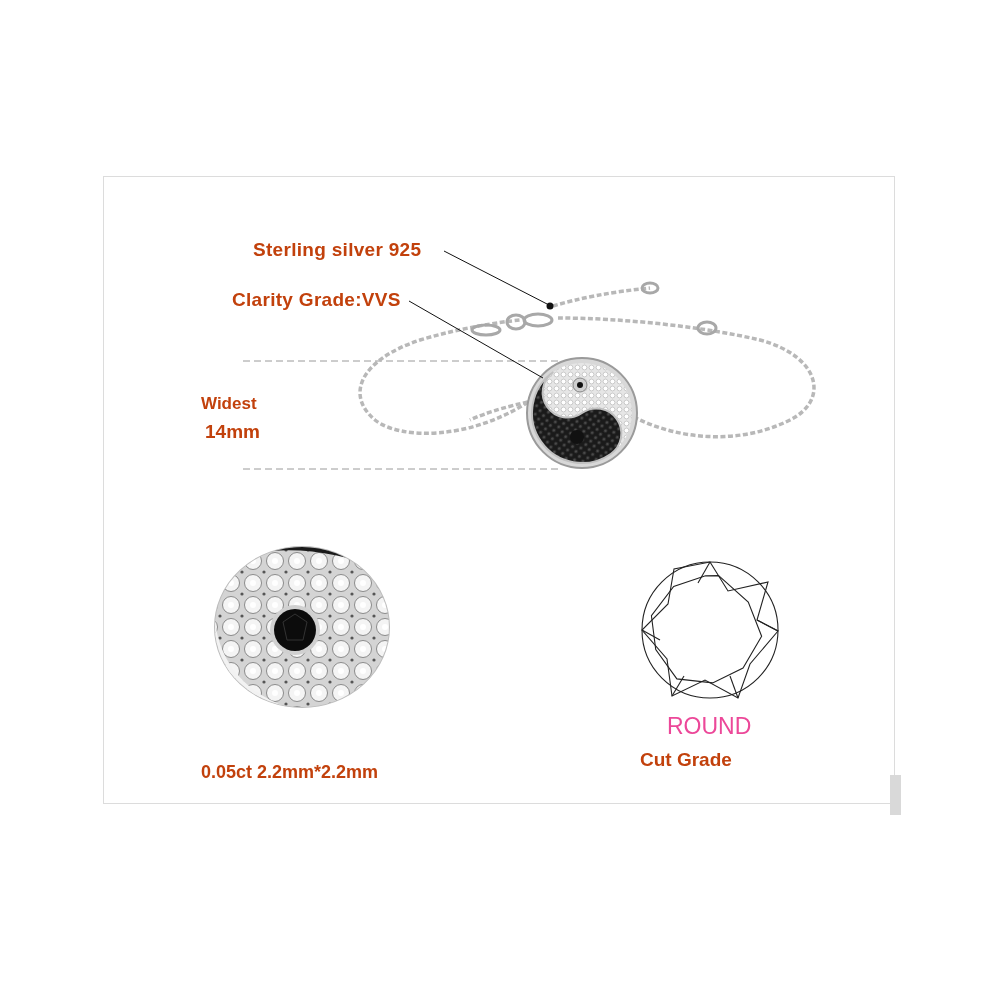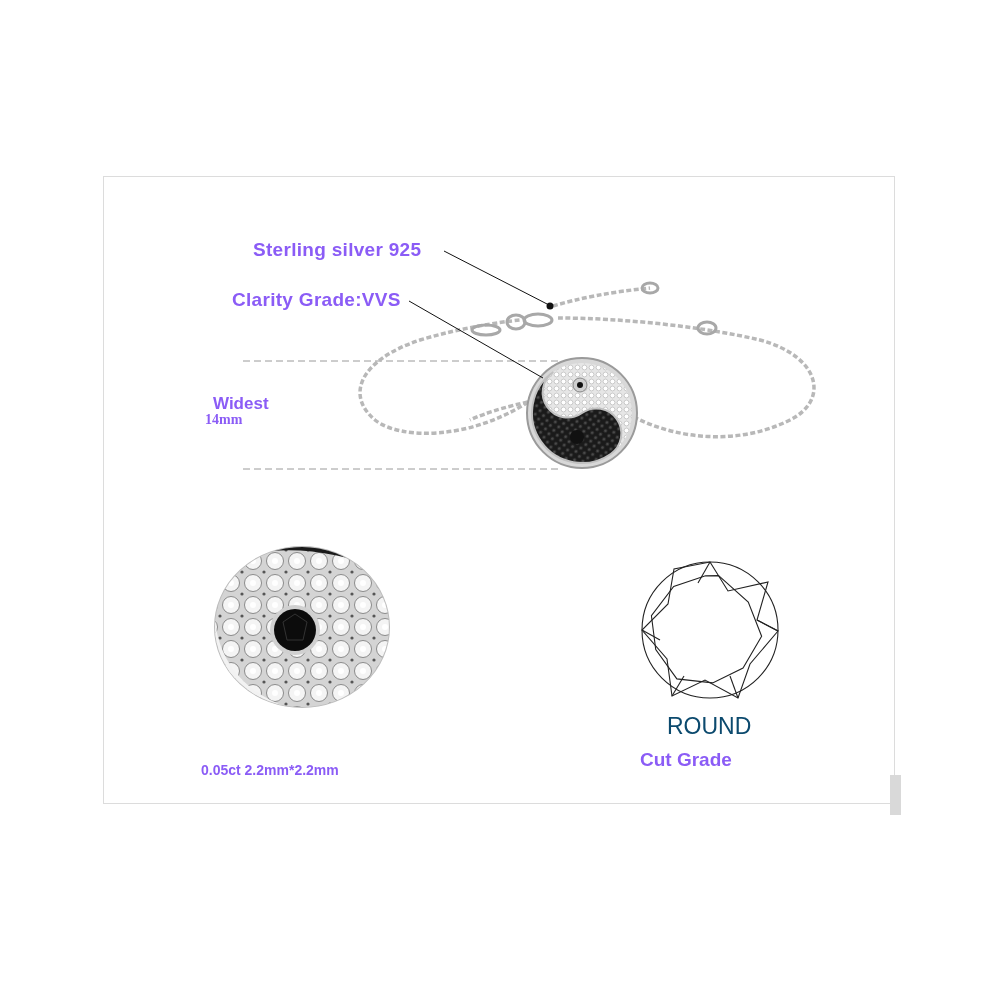--- a/index.html
+++ b/index.html
@@ -1,27 +1,27 @@
 <!DOCTYPE html>
 <html><head>
 <meta charset="utf-8">
 <style>
   html, body { margin: 0; padding: 0; background: #ffffff; }
   body { width: 1000px; height: 1000px; position: relative; overflow: hidden;
          font-family: "Liberation Sans", "DejaVu Sans", sans-serif; }
   .frame { position: absolute; left: 103px; top: 176px; width: 792px; height: 628px;
            border: 1px solid #dcdcdc; box-sizing: border-box; }
   .scroll-tab { position: absolute; left: 890px; top: 775px; width: 11px; height: 40px; background: #d9d9d9; }
-  .label { position: absolute; font-weight: bold; color: #8b5cf6; white-space: nowrap; }
+  .label { position: absolute; font-weight: bold; color: #c2410c; white-space: nowrap; }
   .lbl-silver { left: 253px; top: 239px; font-size: 19px; letter-spacing: 0.3px; }
   .lbl-clarity { left: 232px; top: 289px; font-size: 19px; letter-spacing: 0.3px; }
-  .lbl-widest { left: 213px; top: 394px; font-size: 17px; }
-  .lbl-width { left: 205px; top: 412px; font-size: 14px; font-family: Liberation Serif, serif; }
-  .lbl-stone { left: 201px; top: 762px; font-size: 14px; }
-  .lbl-round { left: 667px; top: 713px; font-size: 23px; font-weight: normal; color: #0c4a6e; }
+  .lbl-widest { left: 201px; top: 394px; font-size: 17px; }
+  .lbl-width { left: 205px; top: 421px; font-size: 19px; }
+  .lbl-stone { left: 201px; top: 762px; font-size: 18px; }
+  .lbl-round { left: 667px; top: 713px; font-size: 23px; font-weight: normal; color: #ec4899; }
   .lbl-cut { left: 640px; top: 749px; font-size: 19px; }
   svg.overlay { position: absolute; left: 0; top: 0; }
 </style>
 </head>
 <body>
 
 <div class="frame"></div>
 <div class="scroll-tab"></div>
 
 <svg class="overlay" width="1000" height="1000" viewBox="0 0 1000 1000">

